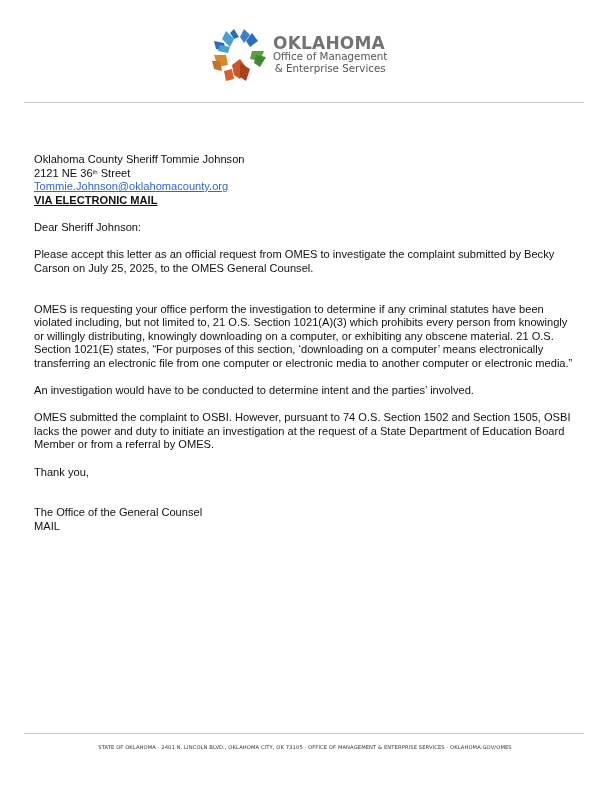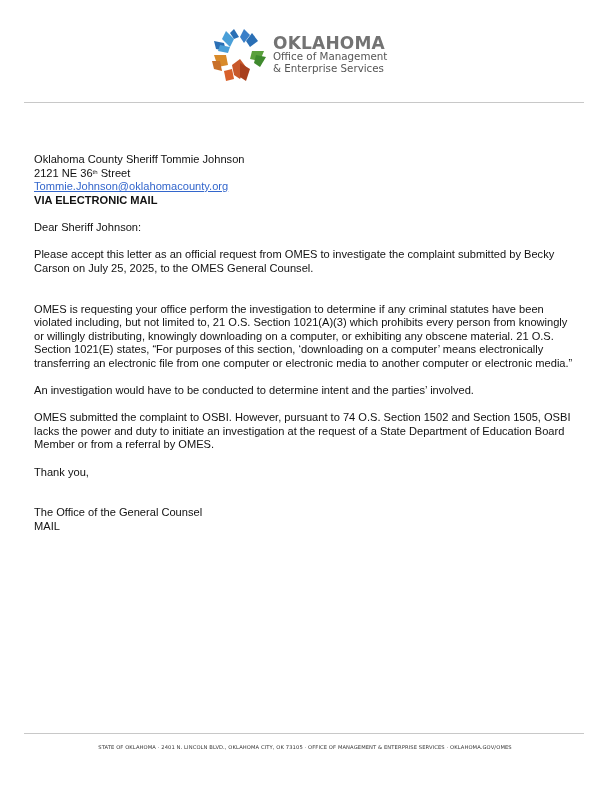--- a/index.html
+++ b/index.html
@@ -2,30 +2,30 @@
 <html><head>
   <meta charset="utf-8">
   <style>
     html, body { margin: 0; padding: 0; background: #ffffff; }
     body { width: 610px; height: 790px; position: relative; overflow: hidden;
            font-family: "Liberation Sans", sans-serif; color: #111; }
     .header { position: absolute; left: 0; top: 0; width: 610px; height: 100px; }
     .logo-mark { position: absolute; left: 210px; top: 27px; width: 58px; height: 56px; }
     .logo-text { position: absolute; left: 273px; top: 37px; color: #4a4a4a; line-height: 13px; }
     .logo-title { font-family: "DejaVu Sans", sans-serif; font-weight: bold; font-size: 17px; letter-spacing: 0.2px; color: #737373; }
-    .logo-sub { font-family: "DejaVu Sans", sans-serif; font-size: 10.3px; color: #555; line-height: 12px; }
+    .logo-sub { font-family: "DejaVu Sans", sans-serif; font-size: 10.3px; color: #555; line-height: 12px; text-align: center; }
     .rule { position: absolute; left: 24px; width: 560px; height: 1px; background: #c8c8c8; }
     .rule.top { top: 102px; }
     .rule.bottom { top: 733px; }
     .letter { position: absolute; left: 34px; top: 153px; width: 545px; font-size: 11.1px; line-height: 13.6px; }
     .letter p { margin: 0; }
     .date { margin-bottom: 29px !important; }
     .address p { margin: 0; }
     .email { color: #3366cc; text-decoration: underline; }
-    .via { font-weight: bold; }
+    .via { font-weight: bold; text-decoration: underline; }
     .gap { height: 13.6px; }
     sup { font-size: 6px; vertical-align: top; position: relative; top: -1px; }
     .sig-gap { height: 27px; }
     .footer { position: absolute; left: 0; top: 744px; width: 610px; text-align: center;
               font-family: "DejaVu Sans", sans-serif; font-size: 5.2px; color: #333; letter-spacing: 0.1px; }
   </style>
 </head>
 <body>
 
 <div class="header">

